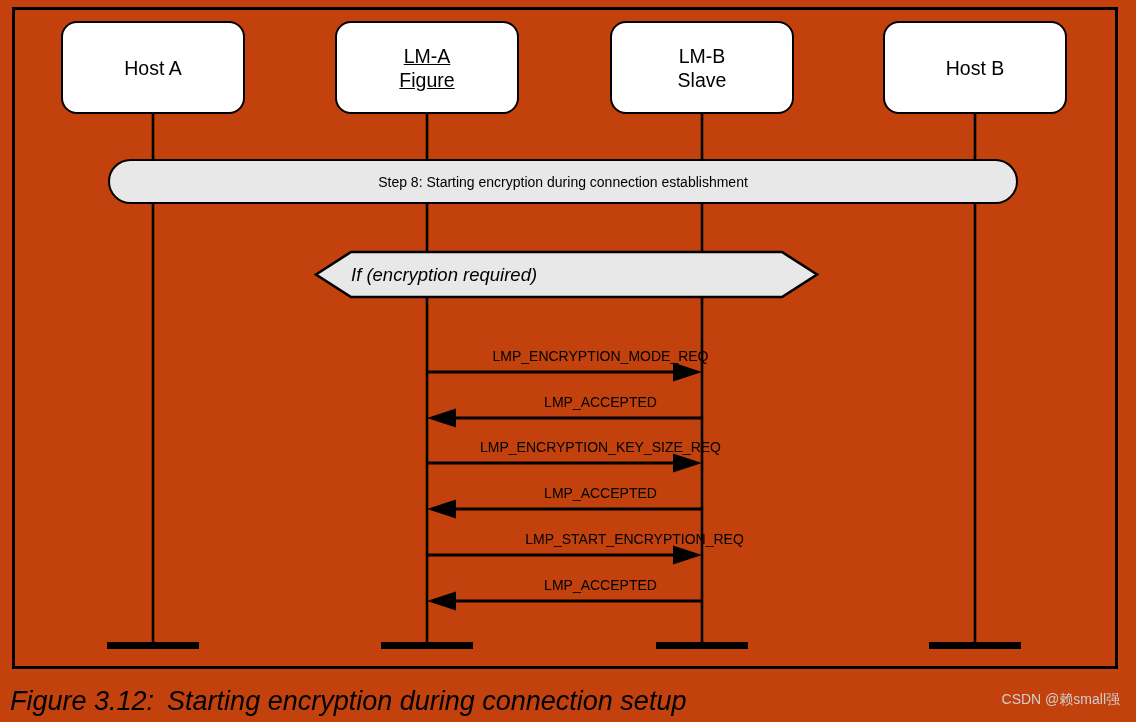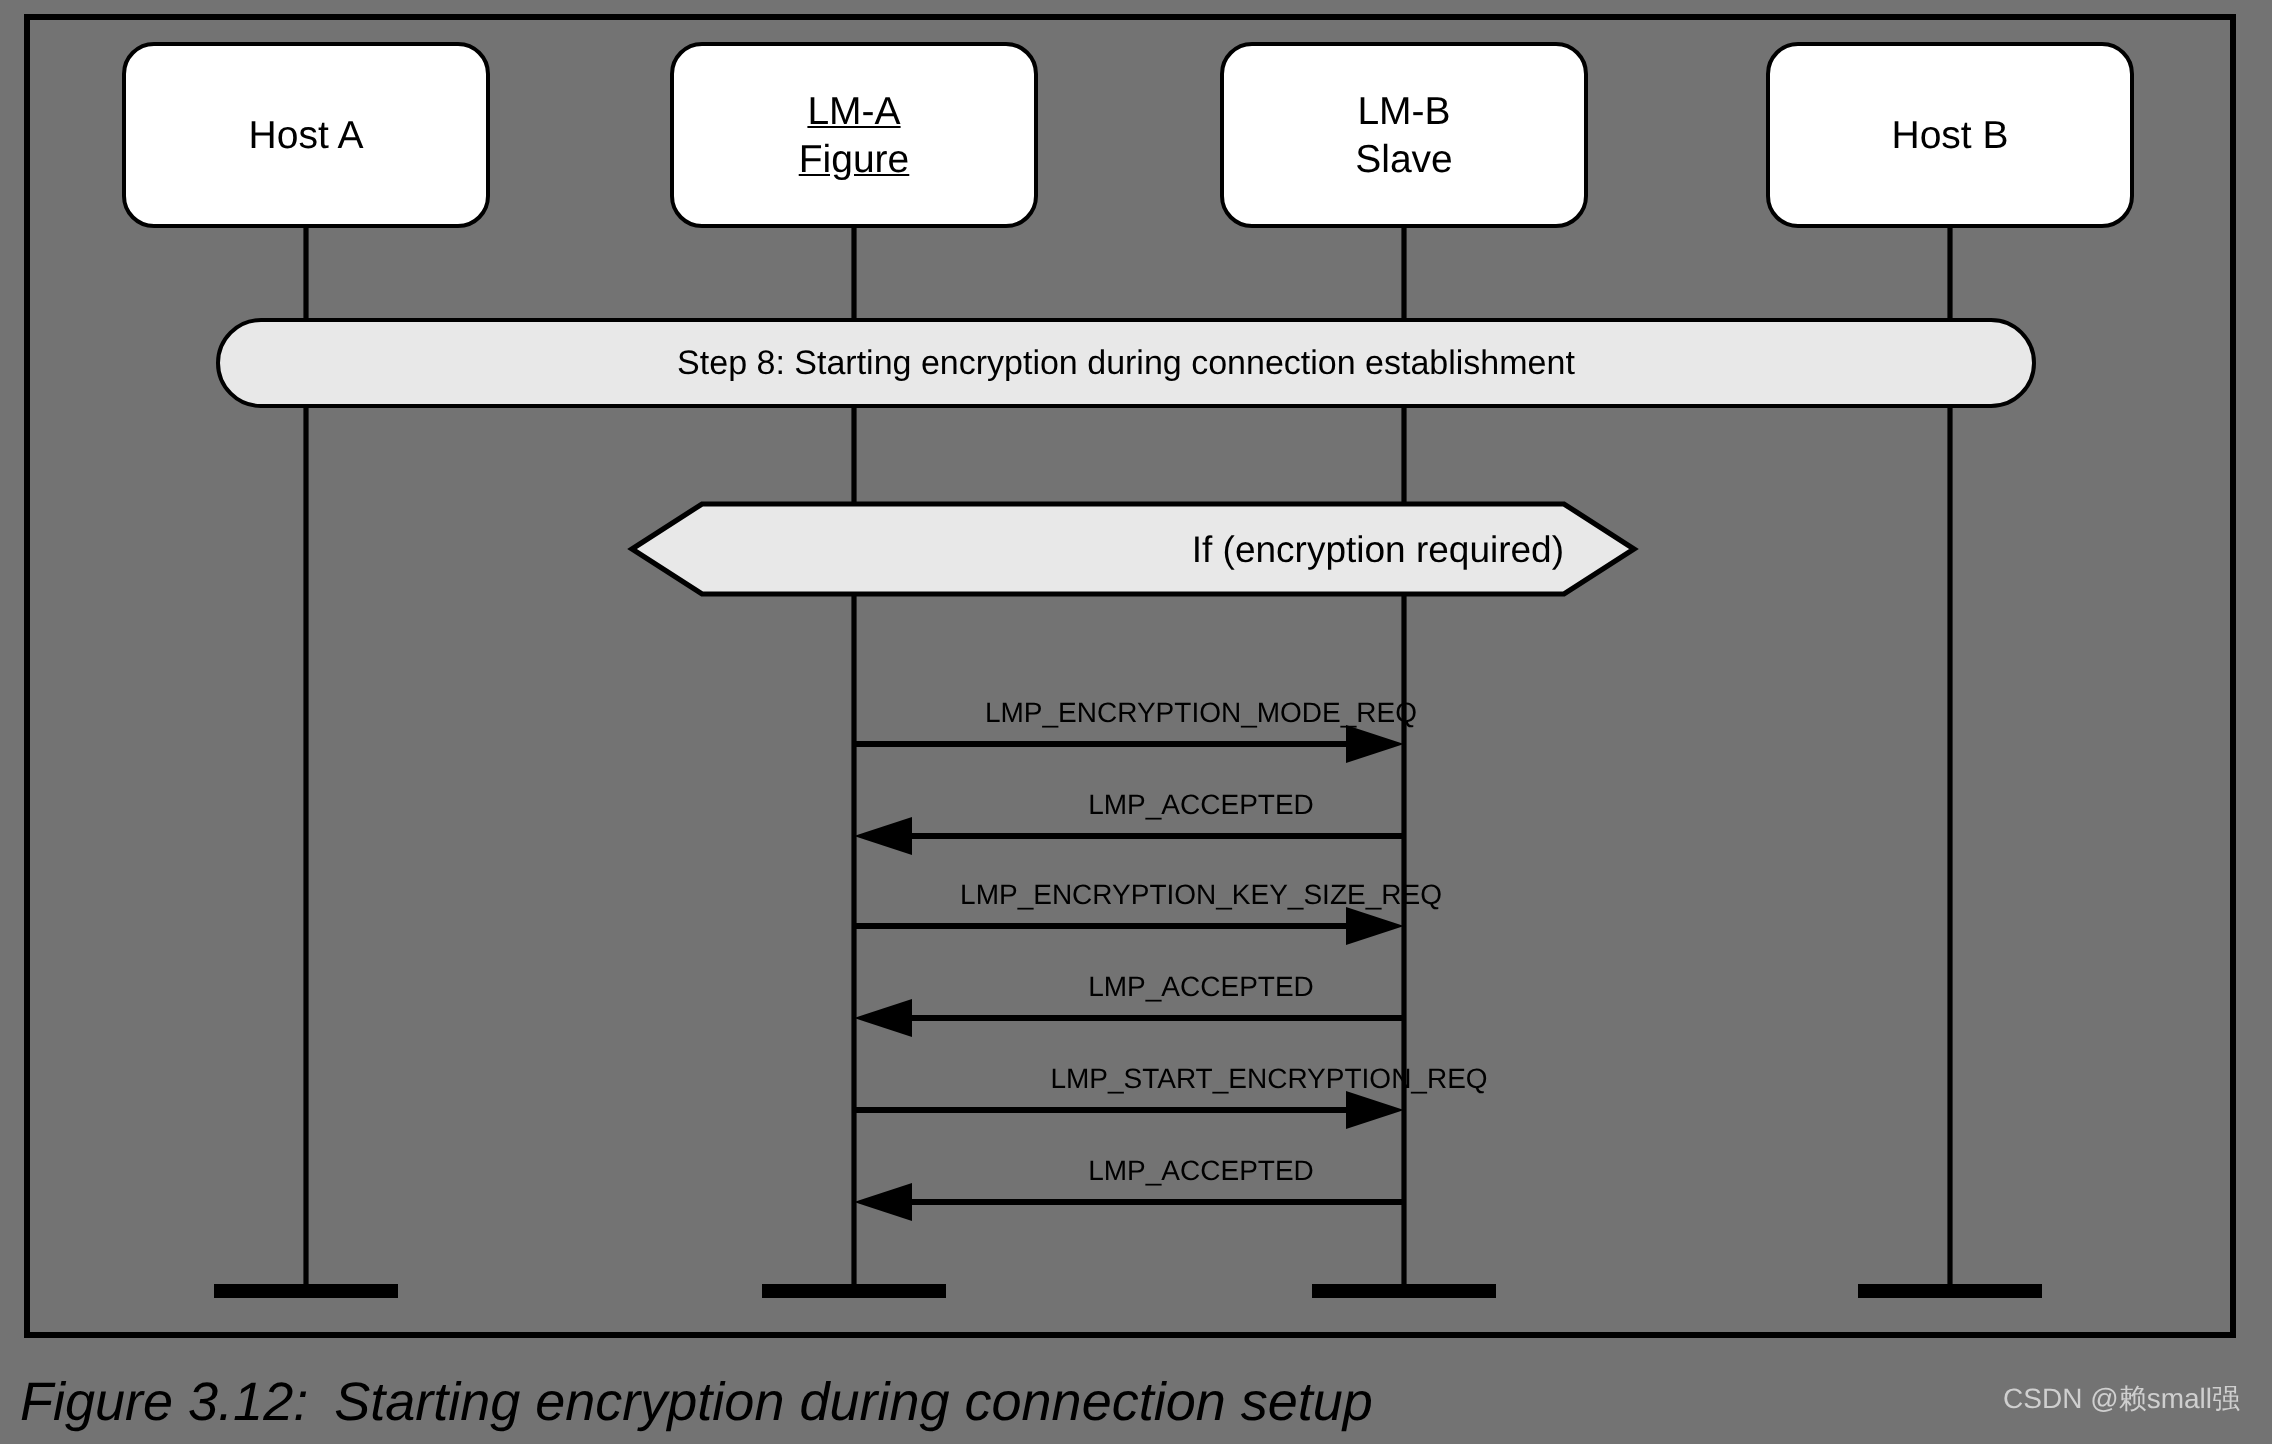--- a/index.html
+++ b/index.html
@@ -1,41 +1,41 @@
 <!DOCTYPE html>
 <html><head>
 <meta charset="utf-8">
 <style>
   html, body { margin: 0; padding: 0; background: #ffffff; }
   .canvas {
     position: relative; width: 1136px; height: 722px;
-    background: #737373; overflow: hidden;
+    background: #c2410c; overflow: hidden;
     font-family: "Liberation Sans", sans-serif; color: #000;
   }
   .frame {
     position: absolute; left: 12px; top: 7px; width: 1106px; height: 662px;
     border: 3px solid #000; box-sizing: border-box; background: transparent;
   }
   svg.layer { position: absolute; left: 0; top: 0; }
   .actor-box {
     position: absolute; top: 21px; height: 93px; width: 184px;
     border: 2.6px solid #000; border-radius: 16px; background: #fff;
     box-sizing: border-box; display: flex; flex-direction: column;
     align-items: center; justify-content: center;
     font-size: 19.5px; line-height: 24px; text-align: center;
   }
   .banner {
     position: absolute; left: 108px; top: 159px; width: 910px; height: 45px;
     border: 2.6px solid #000; border-radius: 22.5px; background: #e8e8e8;
     box-sizing: border-box; display: flex; align-items: center; justify-content: center;
-    font-size: 17px;
+    font-size: 14px;
   }
   .condition-label {
     position: absolute; left: 351px; top: 263px; width: 431px; height: 23px;
-    text-align: right; font-size: 18.5px; line-height: 23px;
+    text-align: left; font-size: 18.5px; line-height: 23px; font-style: italic;
   }
   .msg-label {
     position: absolute; left: 427px; width: 275px; height: 17px;
     text-align: center; font-size: 14px; line-height: 17px; white-space: nowrap; padding-left: 36px;
   }
   .caption {
     position: absolute; left: 10px; top: 686px;
     font-style: italic; font-size: 27px; white-space: nowrap;
   }
   .caption .prefix { margin-right: 13px; }

